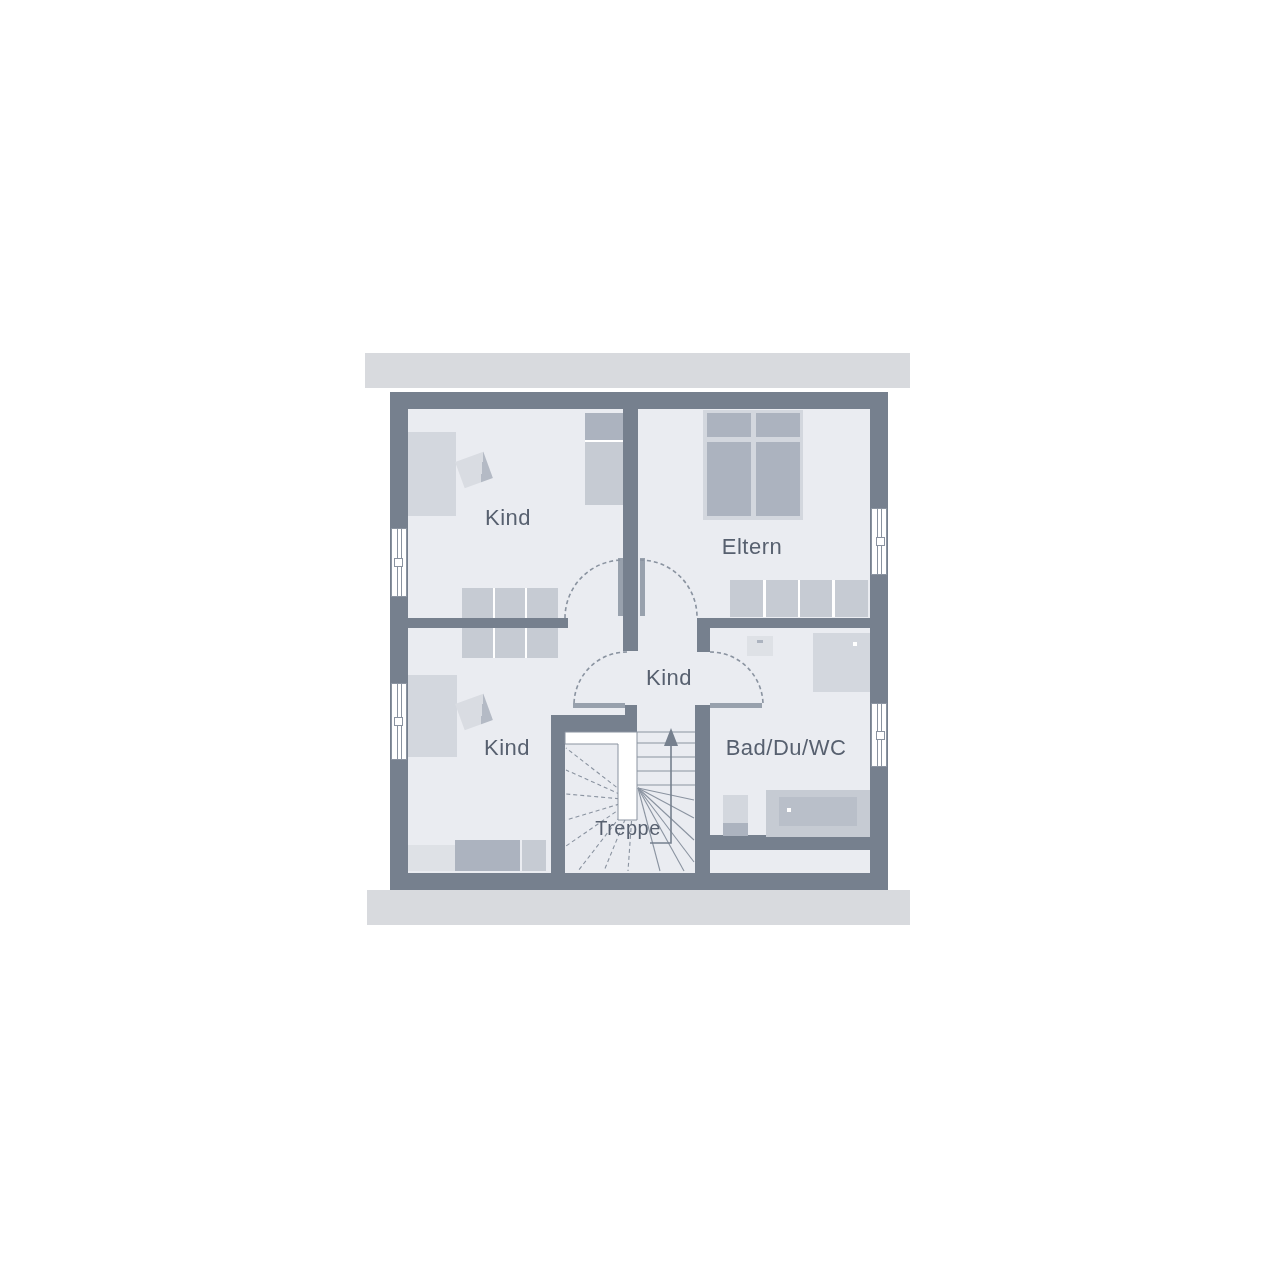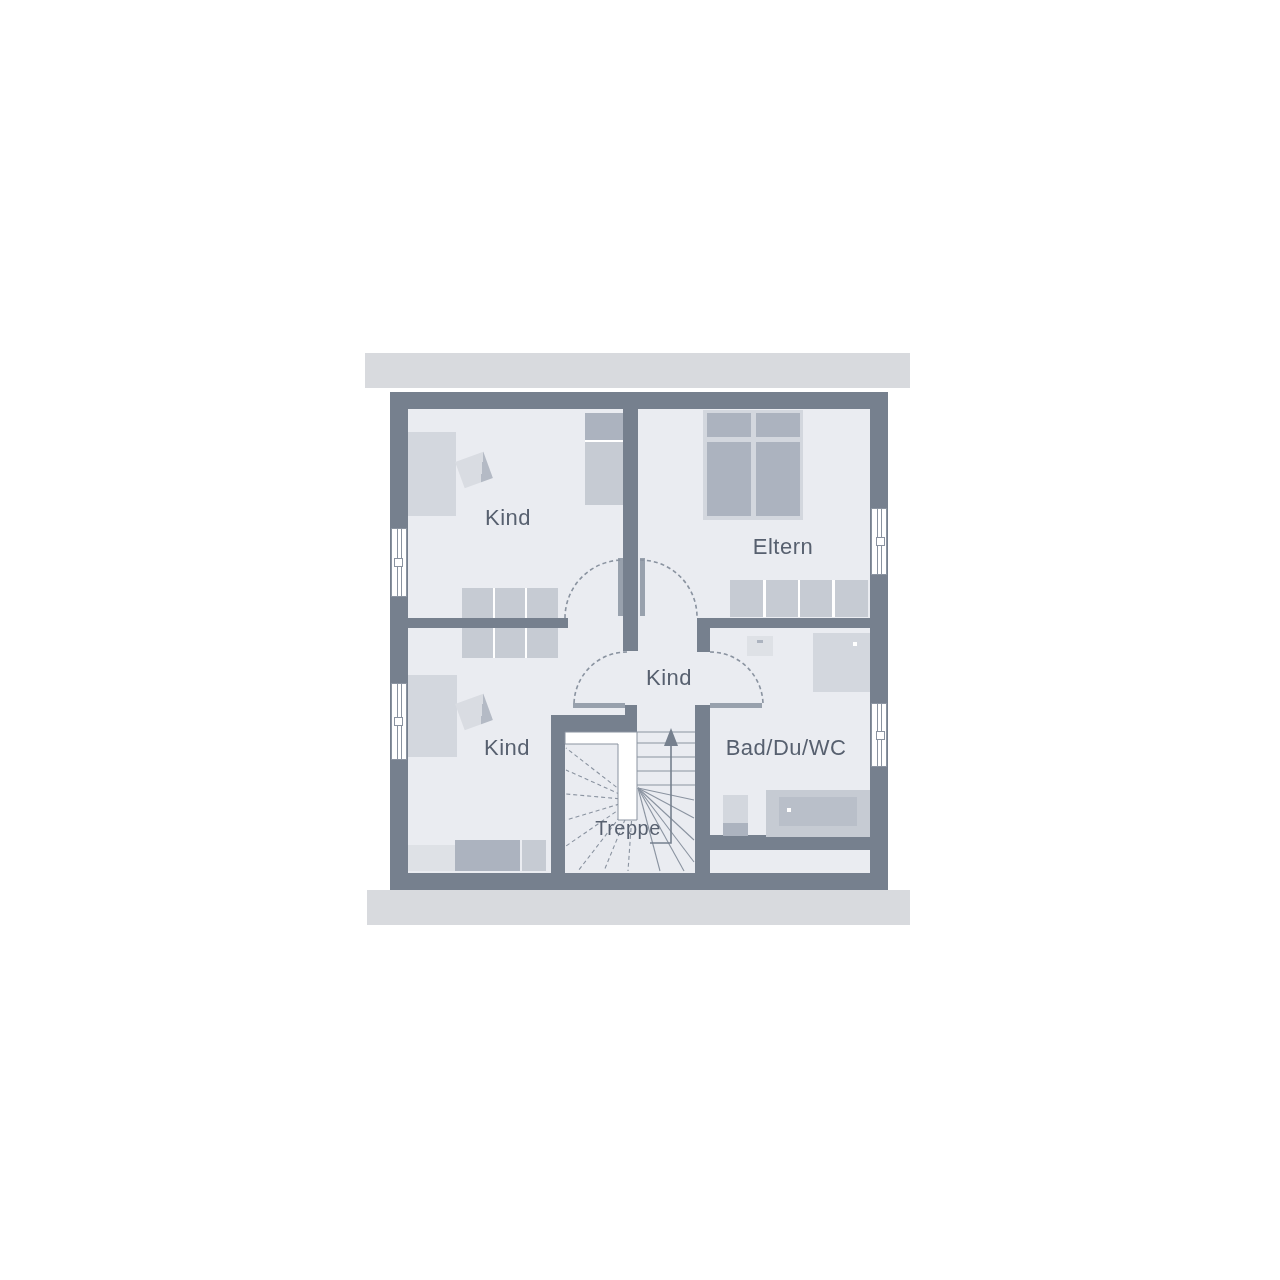--- a/index.html
+++ b/index.html
@@ -146,19 +146,19 @@
 
     <path class="landing" d="M565,732 h72 v88 h-19 v-76 h-53 z"></path>
 
     <g>
       <polyline class="arrow-line" points="650,843 671,843 671,745"></polyline>
       <polygon class="arrow-head" points="671,728 664,746 678,746"></polygon>
     </g>
   </svg>
 
   <div class="room-label" style="left:508px;top:518px;">Kind</div>
-  <div class="room-label" style="left:752px;top:547px;margin-left:31px;">Eltern</div>
+  <div class="room-label" style="left:752px;top:547px;">Eltern</div>
   <div class="room-label" style="left:507px;top:748px;">Kind</div>
   <div class="room-label" style="left:669px;top:678px;">Kind</div>
   <div class="room-label" style="left:786px;top:748px;">Bad/Du/WC</div>
   <div class="room-label small-label" style="left:628px;top:828px;">Treppe</div>
 
 </div>
 
 </body></html>

